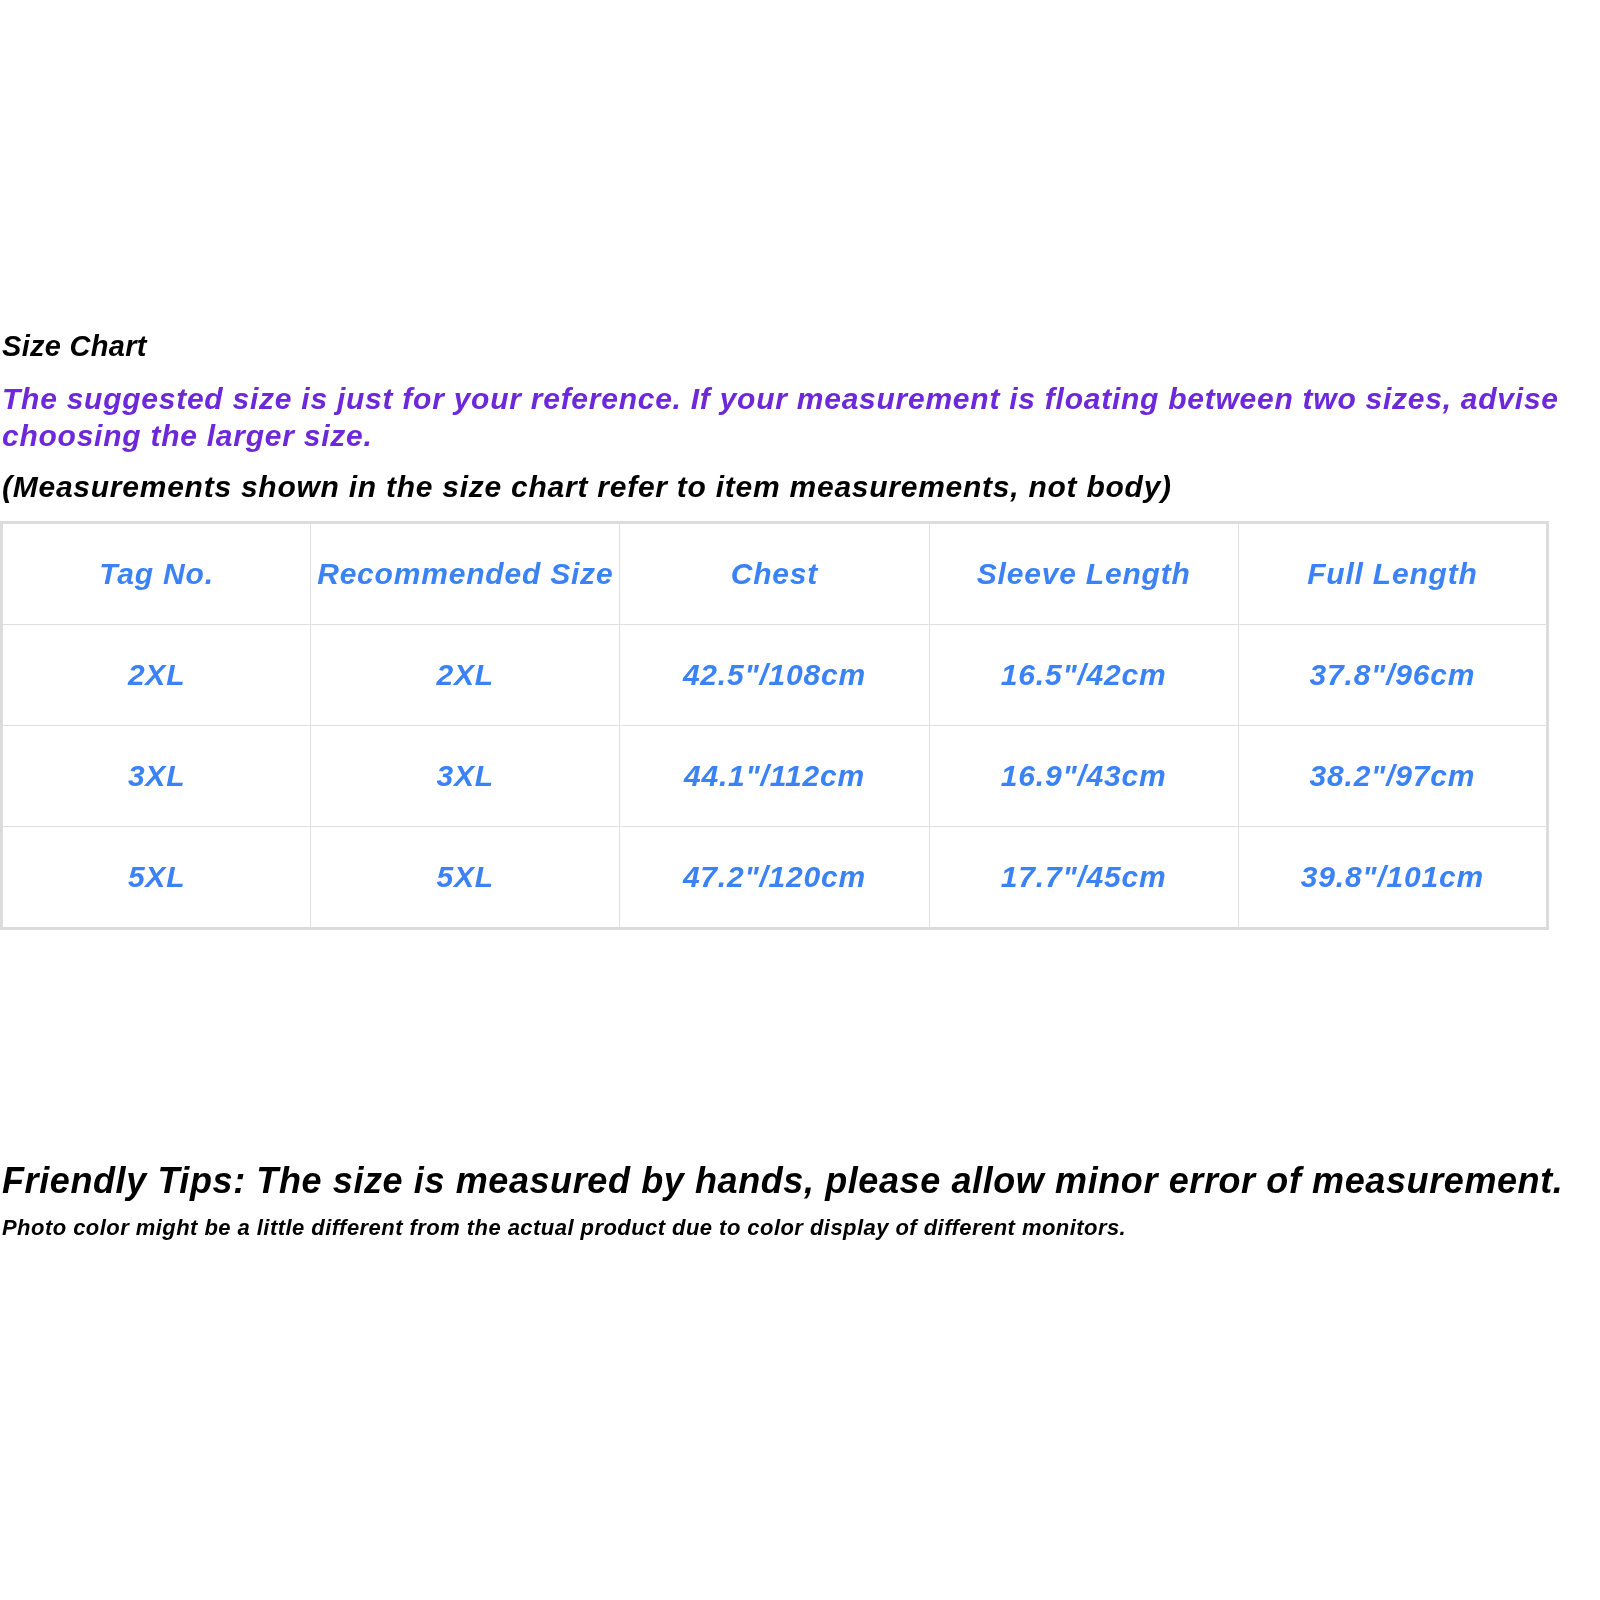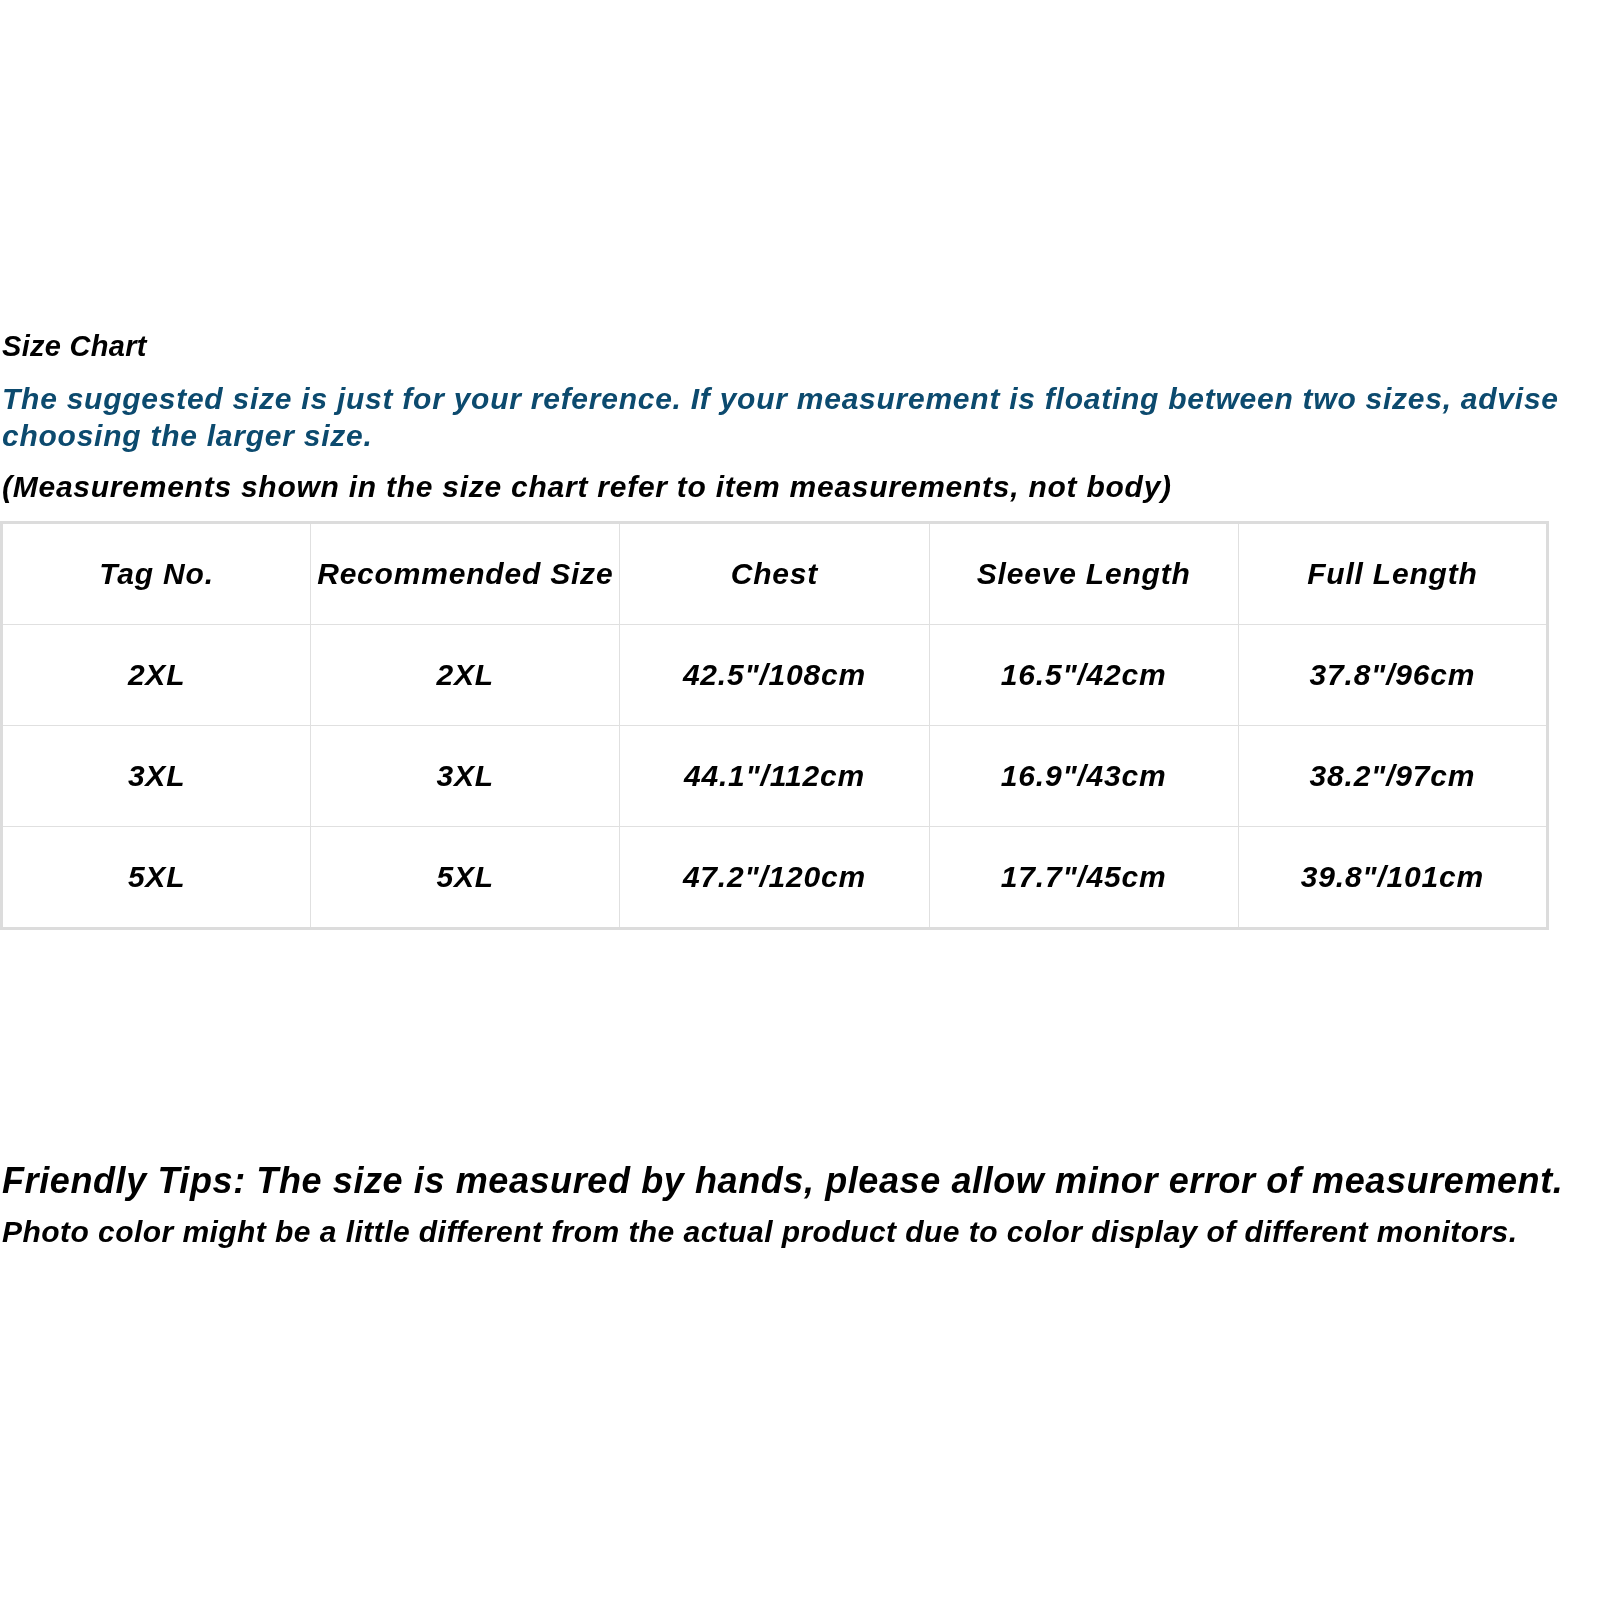--- a/index.html
+++ b/index.html
@@ -42,21 +42,21 @@
       font-size: 30px;
       letter-spacing: 0.75px;
     }
     .tip1 {
       top: 1160px;
       font-size: 36px;
       letter-spacing: 0.6px;
     }
     .tip2 {
       top: 1215px;
-      font-size: 30px;
+      font-size: 22px;
       letter-spacing: 0.45px;
     }
     table.size-table {
       position: absolute;
       left: 0px;
       top: 521px;
       width: 1549px;
       border-collapse: collapse;
       table-layout: fixed;
       border: 3px solid #dcdcdc;
@@ -65,28 +65,28 @@
     table.size-table td {
       border: 1.5px solid #e0e0e0;
       height: 100px;
       padding: 0;
       text-align: center;
       vertical-align: middle;
       font-weight: bold;
       font-style: italic;
       font-size: 30px;
       letter-spacing: 0.8px;
-      color: #000000;
+      color: #3b82f6;
     }
   </style>
 </head>
 <body>
 
 <p class="txt title">Size Chart</p>
-<p class="txt notice" style="color: #0c4a6e;">The suggested size is just for your reference. If your measurement is floating between two sizes, advise choosing the larger size.</p>
+<p class="txt notice" style="color: #6d28d9;">The suggested size is just for your reference. If your measurement is floating between two sizes, advise choosing the larger size.</p>
 <p class="txt note">(Measurements shown in the size chart refer to item measurements, not body)</p>
 
 <table class="size-table">
   <thead>
     <tr>
       <th>Tag No.</th>
       <th>Recommended Size</th>
       <th>Chest</th>
       <th>Sleeve Length</th>
       <th>Full Length</th>

